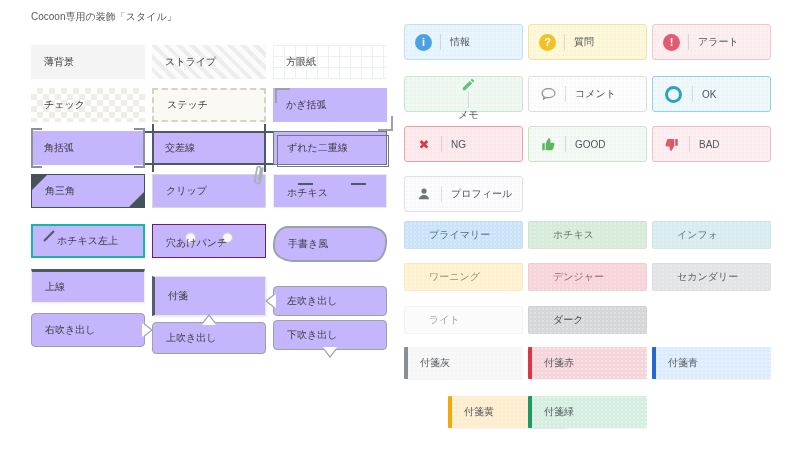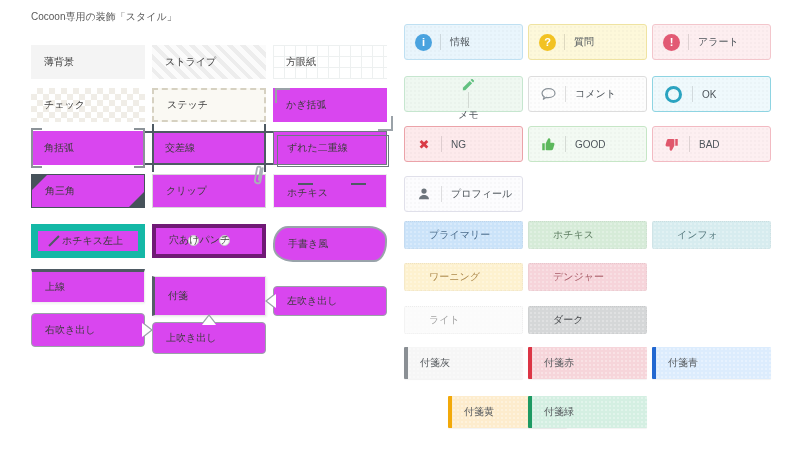--- a/index.html
+++ b/index.html
@@ -1,21 +1,21 @@
 <!DOCTYPE html>
 <html><head>
 <meta charset="utf-8">
 <style>
   html,body{margin:0;padding:0;background:#fff;}
   .canvas{position:relative;width:800px;height:450px;background:#fff;overflow:hidden;
           font-family:"Liberation Sans","DejaVu Sans",sans-serif;}
   .page-title{position:absolute;left:31px;top:10px;font-size:10px;color:#595959;}
 
   
-  .lbox{position:absolute;width:114px;height:34px;box-sizing:border-box;background:#d946ef;
+  .lbox{position:absolute;width:114px;height:34px;box-sizing:border-box;background:#c4b5fd;
         display:flex;align-items:center;padding-left:13px;font-size:10px;color:#3c3c3c;}
   .lbl{position:relative;z-index:2;}
 
   .s-thinbg{background:#f4f4f4;}
   .s-stripe{background:repeating-linear-gradient(45deg,#fbfbfb 0 5px,#ededed 5px 9px);}
   .s-graph{background-color:#fff;
      background-image:linear-gradient(#edf0f0 1px,transparent 1px),linear-gradient(90deg,#edf0f0 1px,transparent 1px);
      background-size:11px 11px;}
   .s-check{background-color:#fff;
      background-image:linear-gradient(45deg,#f0ede7 25%,transparent 25%,transparent 75%,#f0ede7 75%),
@@ -40,24 +40,24 @@
   .s-tri{border:1px solid #46525a;}
   .s-tri::before{content:"";position:absolute;top:0;left:0;width:0;height:0;
      border-top:15px solid #46525a;border-right:15px solid transparent;}
   .s-tri::after{content:"";position:absolute;bottom:0;right:0;width:0;height:0;
      border-bottom:15px solid #46525a;border-left:15px solid transparent;}
   .s-clip{border:1px solid #d8d8d8;}
   .clip-icon{position:absolute;top:-14px;right:0px;transform:rotate(10deg);z-index:3;}
   .s-staple{border:1px solid #ececec;align-items:flex-end;padding-bottom:7px;}
   .staple-bar{position:absolute;top:8px;width:15px;height:2px;background:#4e5a63;}
   .st-1{left:24px;}.st-2{right:20px;}
-  .s-staple-tl{border:7px solid #14b8a6;padding-left:24px;}
+  .s-staple-tl{border:2px solid #14b8a6;padding-left:24px;}
   .staple-diag{position:absolute;top:9px;left:9px;width:14px;height:2px;background:#4e5a63;
      transform:rotate(-45deg);}
-  .s-punch{border:4px solid #701a75;align-items:flex-end;padding-bottom:7px;}
+  .s-punch{border:1px solid #701a75;align-items:flex-end;padding-bottom:7px;}
   .hole{position:absolute;top:7px;width:9px;height:9px;border-radius:50%;
      border:1px solid #c9c9c9;background:#fafafa;box-shadow:inset 0 1px 1px rgba(0,0,0,0.10);}
   .h-1{left:32px;}.h-2{right:32px;}
   .s-hand{border:2px solid #99a3aa;border-radius:15px 18px 13px 20px / 18px 13px 20px 15px;height:36px;}
   .s-topline{border:1px solid #f0f0f0;border-top:3px solid #4e5a63;box-shadow:0 1px 2px rgba(0,0,0,0.05);}
   .s-fusen{height:40px;border:1px solid #e8e8e8;border-left:3px solid #555e66;
      box-shadow:1px 1px 2px rgba(0,0,0,0.07);}
   .s-bubble{border:1px solid #9aa2a8;border-radius:4px;}
   .tail-l::before{content:"";position:absolute;left:-9px;top:50%;margin-top:-7px;
      border:7px solid transparent;border-left:0;border-right:9px solid #9aa2a8;}
@@ -176,20 +176,23 @@
   <div class="lbox s-bubble tail-l h30" style="left:273px;top:286px">
     <span class="lbl">左吹き出し</span>
   </div>
 
   <div class="lbox s-bubble tail-r h34" style="left:31px;top:313px">
     <span class="lbl">右吹き出し</span>
   </div>
   <div class="lbox s-bubble tail-t h32" style="left:152px;top:322px">
     <span class="lbl">上吹き出し</span>
   </div>
+  <div class="lbox s-bubble tail-b h30" style="left:273px;top:320px">
+    <span class="lbl">下吹き出し</span>
+  </div>
 
   <div class="mbox" style="left: 404px; top: 24px; background-color: rgb(233, 245, 252); border-color: rgb(191, 224, 242);">
     <span class="mcirc" style="background-color: rgb(74, 163, 223);">i</span>
     <span class="mdiv"></span>
     <span class="mlabel">情報</span>
   </div>
   <div class="mbox" style="left: 528px; top: 24px; background-color: rgb(253, 248, 218); border-color: rgb(239, 227, 162);">
     <span class="mcirc" style="background-color: rgb(242, 194, 35);">?</span>
     <span class="mdiv"></span>
     <span class="mlabel">質問</span>
@@ -267,20 +270,23 @@
   </div>
   <div class="badge" style="left: 652px; top: 221px; background-color: rgb(215, 236, 239); color: rgb(86, 122, 127);">
     <span>インフォ</span>
   </div>
   <div class="badge" style="left: 404px; top: 263px; background-color: rgb(253, 241, 207); color: rgb(173, 138, 77);">
     <span>ワーニング</span>
   </div>
   <div class="badge" style="left: 528px; top: 263px; background-color: rgb(246, 212, 218); color: rgb(168, 92, 103);">
     <span>デンジャー</span>
   </div>
+  <div class="badge" style="left: 652px; top: 263px; background-color: rgb(226, 227, 229); color: rgb(91, 95, 99);">
+    <span>セカンダリー</span>
+  </div>
   <div class="badge" style="left: 404px; top: 306px; background-color: rgb(251, 251, 251); color: rgb(165, 165, 165);">
     <span>ライト</span>
   </div>
   <div class="badge" style="left: 528px; top: 306px; background-color: rgb(213, 215, 216); color: rgb(70, 73, 76);">
     <span>ダーク</span>
   </div>
 
   <div class="sticky" style="left: 404px; top: 347px; background-color: rgb(246, 246, 246); border-left-color: rgb(138, 143, 148);">
     <span>付箋灰</span>
   </div>

